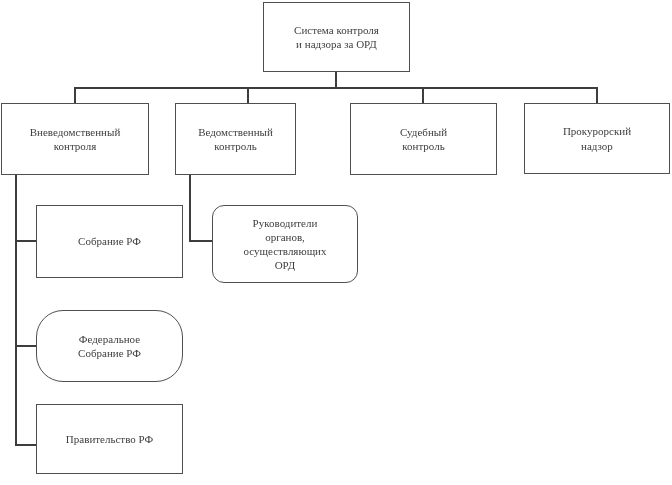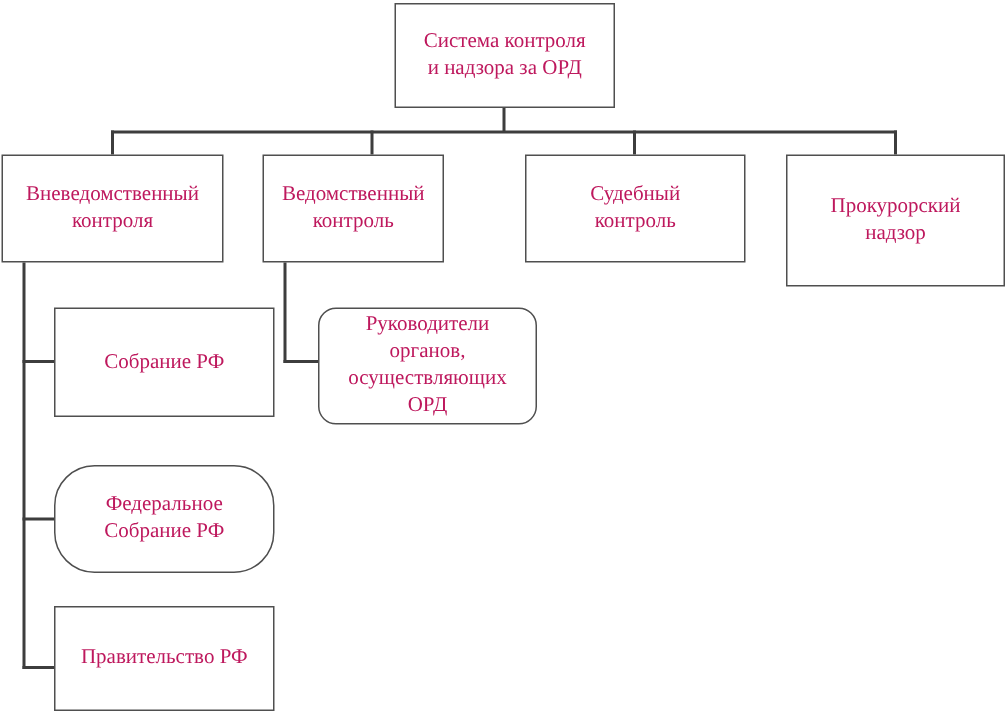--- a/index.html
+++ b/index.html
@@ -17,23 +17,23 @@
   }
   .node {
     position: absolute;
     box-sizing: border-box;
     border: 1.5px solid #4f4f4f;
     background: #ffffff;
     display: flex;
     align-items: center;
     justify-content: center;
     text-align: center;
-    font-size: 14px;
+    font-size: 11px;
     line-height: 1.28;
-    color: #be185d;
+    color: #404040;
     white-space: pre-line;
     padding: 2px 3px;
   }
   .line {
     position: absolute;
     background: #3d3d3d;
   }
   .h { height: 2px; }
   .v { width: 2px; }
 </style>
@@ -53,21 +53,21 @@
   <div class="line v" style="left:247px; top:87px; height:17px;"></div>
   <div class="line v" style="left:422px; top:87px; height:17px;"></div>
   <div class="line v" style="left:596px; top:87px; height:17px;"></div>
 
   <div class="node" style="left:1px; top:103px; width:148px; height:72px;">Вневедомственный
 контроля</div>
   <div class="node" style="left:175px; top:103px; width:121px; height:72px;">Ведомственный
 контроль</div>
   <div class="node" style="left:350px; top:103px; width:147px; height:72px;">Судебный
 контроль</div>
-  <div class="node" style="left:524px; top:103px; width:146px; height:88px;">Прокурорский
+  <div class="node" style="left:524px; top:103px; width:146px; height:71px;">Прокурорский
 надзор</div>
 
   <div class="line v" style="left:15px; top:175px; height:271px;"></div>
   <div class="line h" style="left:15px; top:240px; width:21px;"></div>
   <div class="line h" style="left:15px; top:345px; width:21px;"></div>
   <div class="line h" style="left:15px; top:444px; width:21px;"></div>
 
   <div class="node" style="left:36px; top:205px; width:147px; height:73px;">Собрание РФ</div>
   <div class="node" style="left:36px; top:310px; width:147px; height:72px;border-radius:27px;">Федеральное
 Собрание РФ</div>

